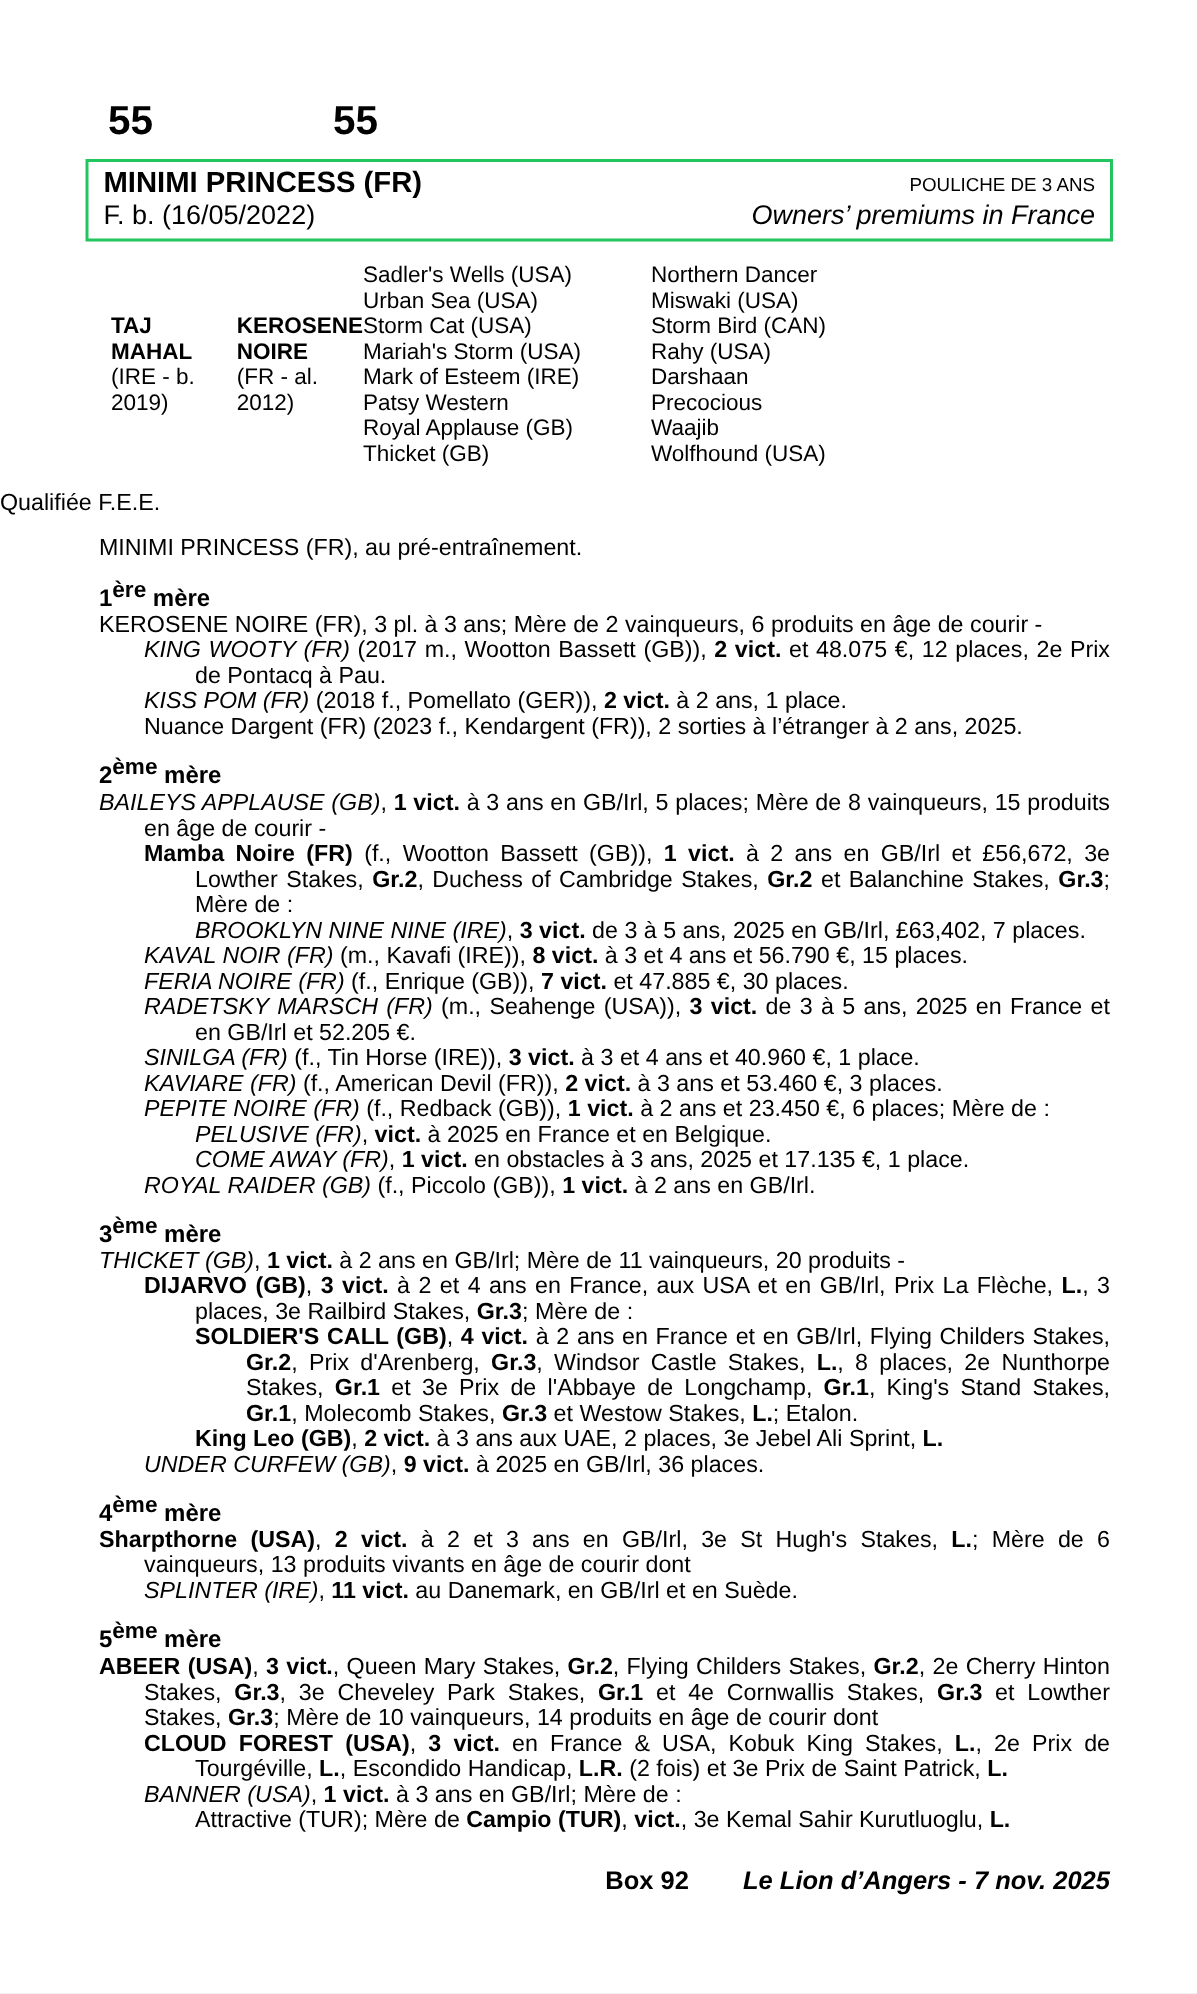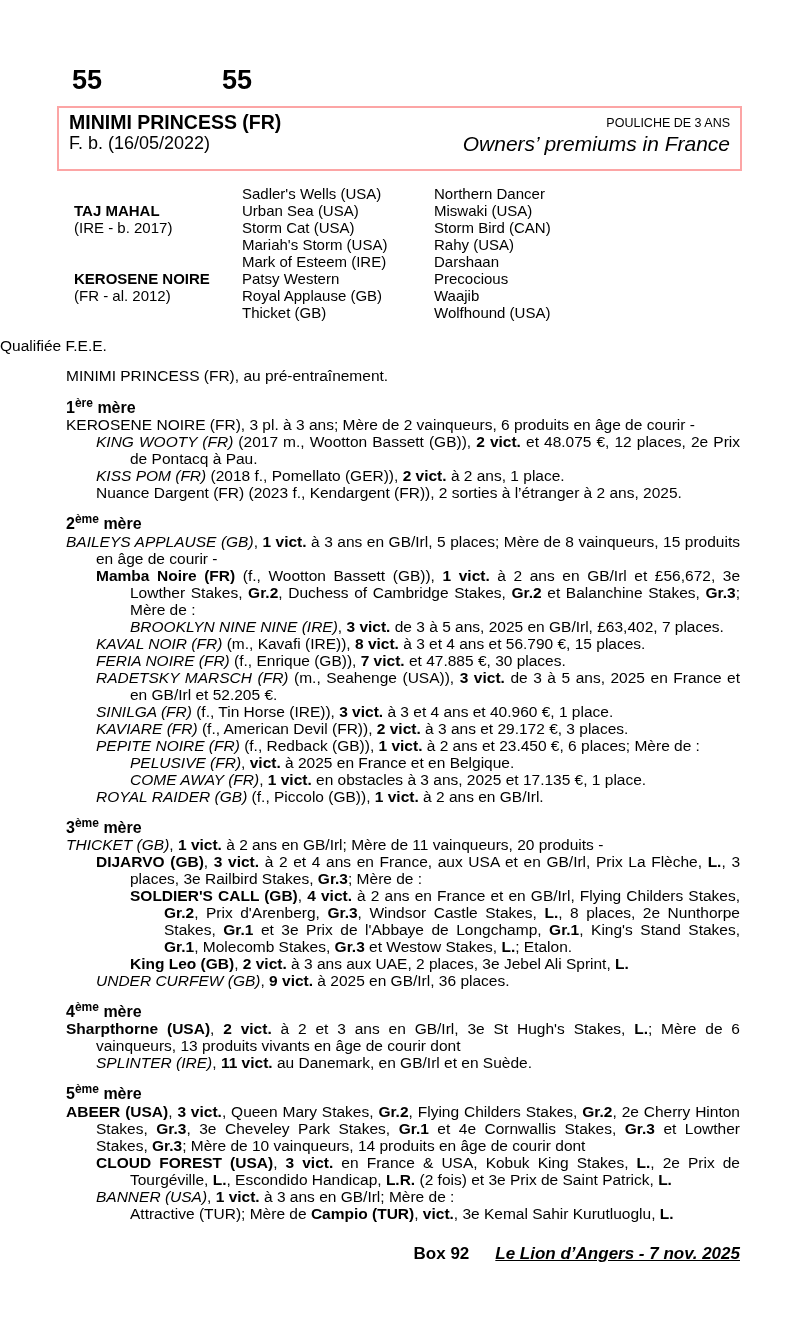--- a/index.html
+++ b/index.html
@@ -10,53 +10,53 @@
     position:relative; margin:0 auto; padding-top:66px; overflow:hidden;
   }
   .hdr { display:flex; align-items:flex-start; padding:0 70px 0 72px; }
   .lot-num { font-size:27px; font-weight:bold; width:90px; line-height:28px; }
   .lot-num.right { text-align:right; }
   .hdr-center { flex:1; text-align:center; }
   .presenter { font-size:16.5px; font-weight:bold; line-height:19px; }
   .stars { font-size:13px; font-weight:bold; letter-spacing:1px; line-height:12px; }
 
   .lotbox {
-    margin:12px 56px 0 57px; border:2px solid #fca5a5; padding:3px 10px 15px 10px;
+    margin:12px 56px 0 57px; border:2px solid #22c55e; padding:3px 10px 5px 10px;
     display:flex; justify-content:space-between; align-items:flex-start;
   }
   .lot-name { font-size:19.5px; font-weight:bold; line-height:22px; }
   .lot-birth { font-size:18px; line-height:21px; }
   .lot-right-col { text-align:right; }
   .lot-cat { font-size:12.5px; line-height:19px; padding-top:3px; }
-  .lot-prem { font-size:21px; font-style:italic; line-height:21px; }
+  .lot-prem { font-size:18px; font-style:italic; line-height:21px; }
 
   .pedigree { margin:14px 56px 0 74px; display:flex; height:136px; font-size:15px; line-height:17px; }
-  .pcol1 { width:168px; display:flex; flex-direction:column; }
+  .pcol1 { width:168px; display:flex; }
   .pcol1 .blk { flex:1; display:flex; flex-direction:column; justify-content:center; }
   .pname { font-weight:bold; }
   .pcol2 { width:200px; display:flex; flex-direction:column; }
   .pcol2 .pline { flex:1; display:flex; align-items:center; }
   .pcol3 { width:192px; }
   .pcol4 { flex:1; }
 
   .qual { text-align:left; margin-top:16px; font-size:15.5px; line-height:17px; }
   .intro { margin:13px 58px 11px 66px; font-size:15.5px; line-height:17px; }
   .sections { margin:0 58px 0 66px; font-size:15.5px; line-height:17px; }
   .section { margin-top:10px; }
   .sec-head { font-weight:bold; font-size:16px; line-height:17px; }
-  .sec-head sup { font-size:12px; }
+  .sec-head sup { font-size:15px; }
   .para { text-align:justify; }
   .p0 { padding-left:30px; text-indent:-30px; }
   .p1 { padding-left:64px; text-indent:-34px; }
   .p2 { padding-left:98px; text-indent:-34px; }
   .b { font-weight:bold; }
   .i { font-style:italic; }
 
   .footer { position:absolute; left:66px; right:58px; top:1244px; text-align:right; font-size:17px; font-weight:bold; }
-  .footer .sale { font-style:italic; margin-left:26px;text-decoration:underline; }
+  .footer .sale { font-style:italic; margin-left:36px; }
 </style>
 </head>
 <body>
 
 <div class="page">
 
   <div class="hdr">
     <div class="lot-num">55</div>
     <div class="lot-num right">55</div>
   </div>
@@ -69,21 +69,21 @@
     <div class="lot-right-col">
       <div class="lot-cat">POULICHE DE 3 ANS</div>
       <div class="lot-prem">Owners’ premiums in France</div>
     </div>
   </div>
 
   <div class="pedigree">
     <div class="pcol1">
       <div class="blk">
         <div class="pname">TAJ MAHAL</div>
-        <div>(IRE - b. 2017)</div>
+        <div>(IRE - b. 2019)</div>
       </div>
       <div class="blk">
         <div class="pname">KEROSENE NOIRE</div>
         <div>(FR - al. 2012)</div>
       </div>
     </div>
     <div class="pcol3">
         <div class="pline">Sadler's Wells (USA)</div>
         <div class="pline">Urban Sea (USA)</div>
         <div class="pline">Storm Cat (USA)</div>
@@ -118,21 +118,21 @@
       </div>
       <div class="section">
         <div class="sec-head"><span>2</span><sup>ème</sup><span> mère</span></div>
         <div class="para p0"><span class="i">BAILEYS APPLAUSE (GB)</span><span>, </span><span class="b">1 vict.</span><span> à 3 ans en GB/Irl, 5 places; Mère de 8 vainqueurs, 15 produits en âge de courir -</span></div>
         <div class="para p1"><span class="b">Mamba Noire (FR)</span><span> (f., Wootton Bassett (GB)), </span><span class="b">1 vict.</span><span> à 2 ans en GB/Irl et £56,672, 3e Lowther Stakes, </span><span class="b">Gr.2</span><span>, Duchess of Cambridge Stakes, </span><span class="b">Gr.2</span><span> et Balanchine Stakes, </span><span class="b">Gr.3</span><span>; Mère de :</span></div>
         <div class="para p2"><span class="i">BROOKLYN NINE NINE (IRE)</span><span>, </span><span class="b">3 vict.</span><span> de 3 à 5 ans, 2025 en GB/Irl, £63,402, 7 places.</span></div>
         <div class="para p1"><span class="i">KAVAL NOIR (FR)</span><span> (m., Kavafi (IRE)), </span><span class="b">8 vict.</span><span> à 3 et 4 ans et 56.790 €, 15 places.</span></div>
         <div class="para p1"><span class="i">FERIA NOIRE (FR)</span><span> (f., Enrique (GB)), </span><span class="b">7 vict.</span><span> et 47.885 €, 30 places.</span></div>
         <div class="para p1"><span class="i">RADETSKY MARSCH (FR)</span><span> (m., Seahenge (USA)), </span><span class="b">3 vict.</span><span> de 3 à 5 ans, 2025 en France et en GB/Irl et 52.205 €.</span></div>
         <div class="para p1"><span class="i">SINILGA (FR)</span><span> (f., Tin Horse (IRE)), </span><span class="b">3 vict.</span><span> à 3 et 4 ans et 40.960 €, 1 place.</span></div>
-        <div class="para p1"><span class="i">KAVIARE (FR)</span><span> (f., American Devil (FR)), </span><span class="b">2 vict.</span><span> à 3 ans et 29.172 €, 3 places.</span></div>
+        <div class="para p1"><span class="i">KAVIARE (FR)</span><span> (f., American Devil (FR)), </span><span class="b">2 vict.</span><span> à 3 ans et 53.460 €, 3 places.</span></div>
         <div class="para p1"><span class="i">PEPITE NOIRE (FR)</span><span> (f., Redback (GB)), </span><span class="b">1 vict.</span><span> à 2 ans et 23.450 €, 6 places; Mère de :</span></div>
         <div class="para p2"><span class="i">PELUSIVE (FR)</span><span>, </span><span class="b">vict.</span><span> à 2025 en France et en Belgique.</span></div>
         <div class="para p2"><span class="i">COME AWAY (FR)</span><span>, </span><span class="b">1 vict.</span><span> en obstacles à 3 ans, 2025 et 17.135 €, 1 place.</span></div>
         <div class="para p1"><span class="i">ROYAL RAIDER (GB)</span><span> (f., Piccolo (GB)), </span><span class="b">1 vict.</span><span> à 2 ans en GB/Irl.</span></div>
       </div>
       <div class="section">
         <div class="sec-head"><span>3</span><sup>ème</sup><span> mère</span></div>
         <div class="para p0"><span class="i">THICKET (GB)</span><span>, </span><span class="b">1 vict.</span><span> à 2 ans en GB/Irl; Mère de 11 vainqueurs, 20 produits -</span></div>
         <div class="para p1"><span class="b">DIJARVO (GB)</span><span>, </span><span class="b">3 vict.</span><span> à 2 et 4 ans en France, aux USA et en GB/Irl, Prix La Flèche, </span><span class="b">L.</span><span>, 3 places, 3e Railbird Stakes, </span><span class="b">Gr.3</span><span>; Mère de :</span></div>
         <div class="para p2"><span class="b">SOLDIER'S CALL (GB)</span><span>, </span><span class="b">4 vict.</span><span> à 2 ans en France et en GB/Irl, Flying Childers Stakes, </span><span class="b">Gr.2</span><span>, Prix d'Arenberg, </span><span class="b">Gr.3</span><span>, Windsor Castle Stakes, </span><span class="b">L.</span><span>, 8 places, 2e Nunthorpe Stakes, </span><span class="b">Gr.1</span><span> et 3e Prix de l'Abbaye de Longchamp, </span><span class="b">Gr.1</span><span>, King's Stand Stakes, </span><span class="b">Gr.1</span><span>, Molecomb Stakes, </span><span class="b">Gr.3</span><span> et Westow Stakes, </span><span class="b">L.</span><span>; Etalon.</span></div>

